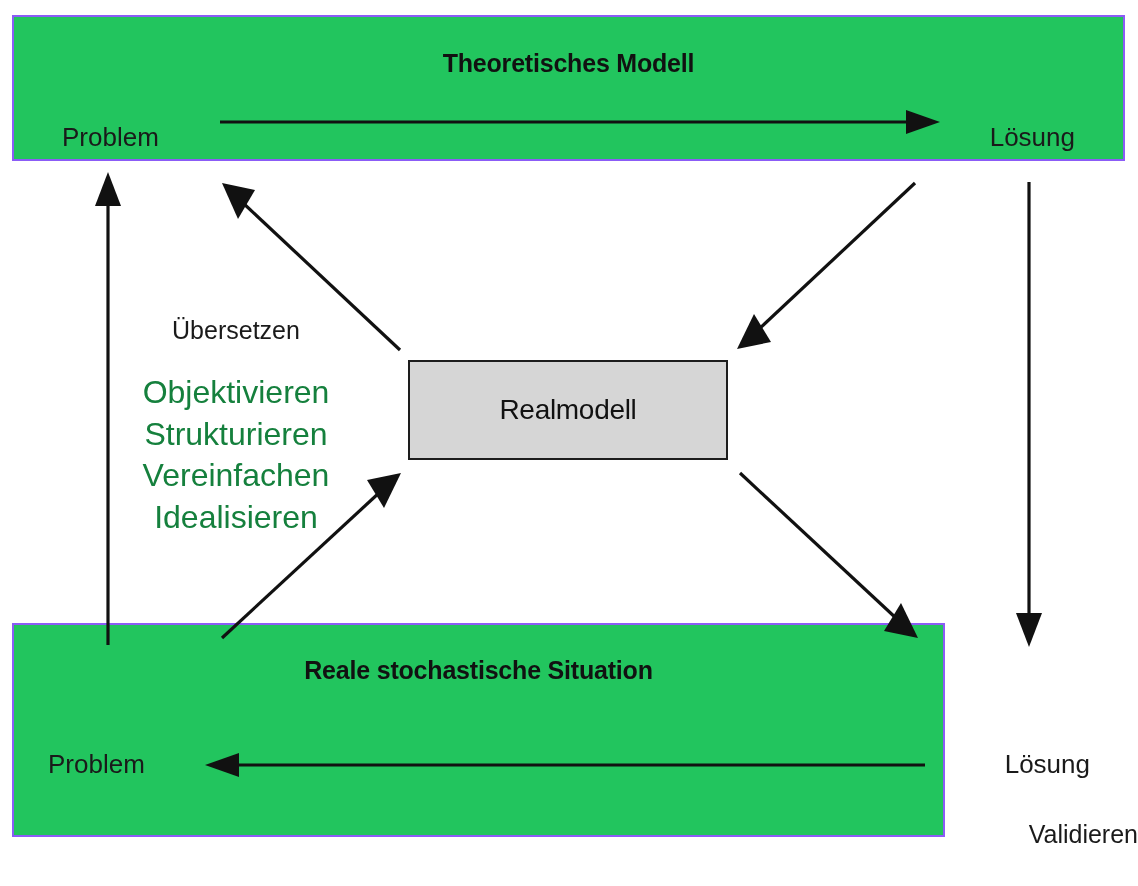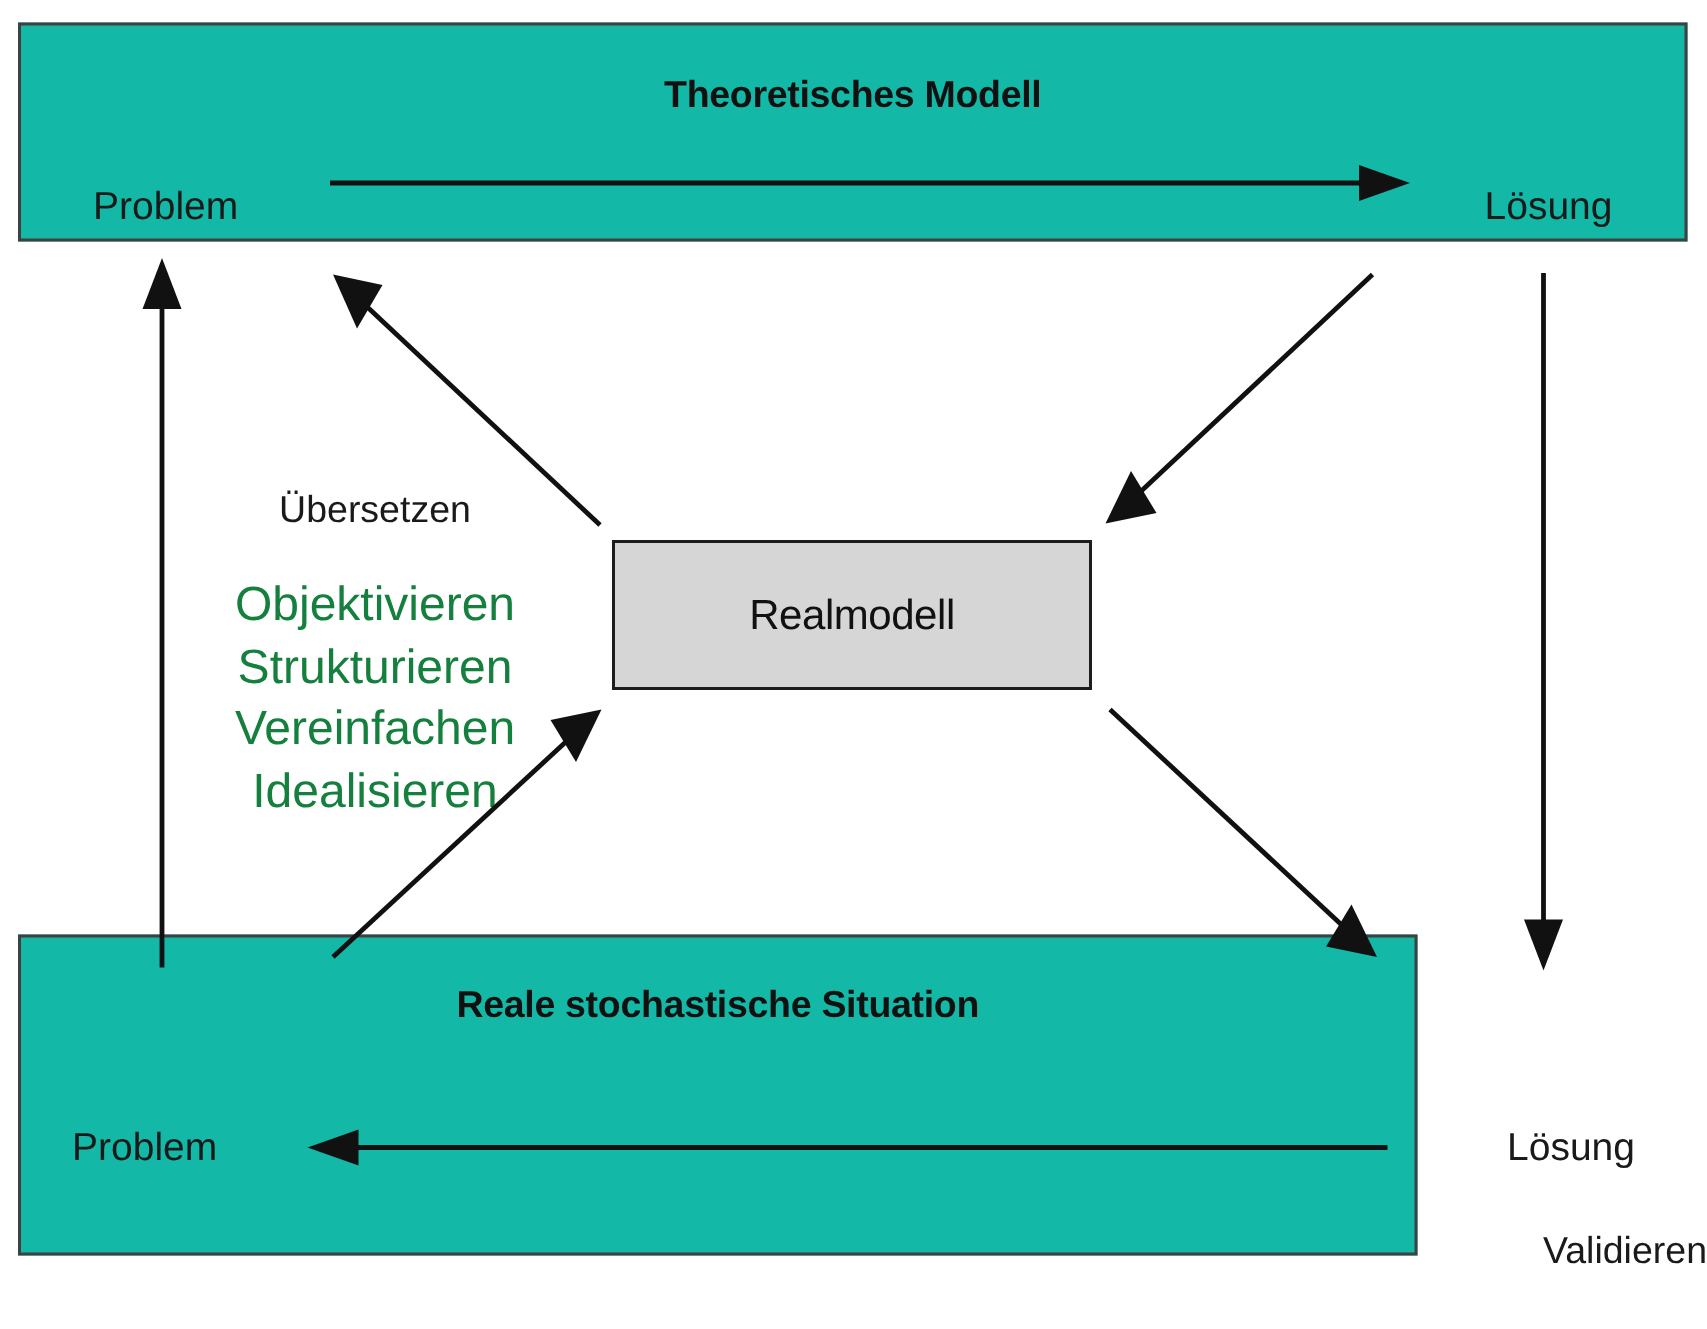--- a/index.html
+++ b/index.html
@@ -15,22 +15,22 @@
     position: relative;
     width: 1138px;
     height: 886px;
     background: #ffffff;
     overflow: hidden;
   }
 
   
   .phase-box {
     position: absolute;
-    background: #14b8a6;
-    border: 2px solid #404040;
+    background: #22c55e;
+    border: 2px solid #8b5cf6;
     box-sizing: border-box;
   }
   #box-theoretical {
     left: 12px;
     top: 15px;
     width: 1113px;
     height: 146px;
   }
   #box-real {
     left: 12px;
@@ -88,25 +88,24 @@
   #box-realmodel .realmodel-title {
     font-weight: normal;
     font-size: 28px;
     color: #111111;
     letter-spacing: -0.3px;
   }
 
   
   #process-stack {
     position: absolute;
-    left: 120px;
+    left: 106px;
     top: 318px;
     width: 260px;
     text-align: center;
-    margin-top: 10px;
   }
   #process-stack .step-primary {
     font-size: 25px;
     line-height: 1.0;
     margin-bottom: 29px;
     color: #1a1a1a;
   }
   #process-stack .step-secondary {
     font-size: 32px;
     line-height: 1.30;

